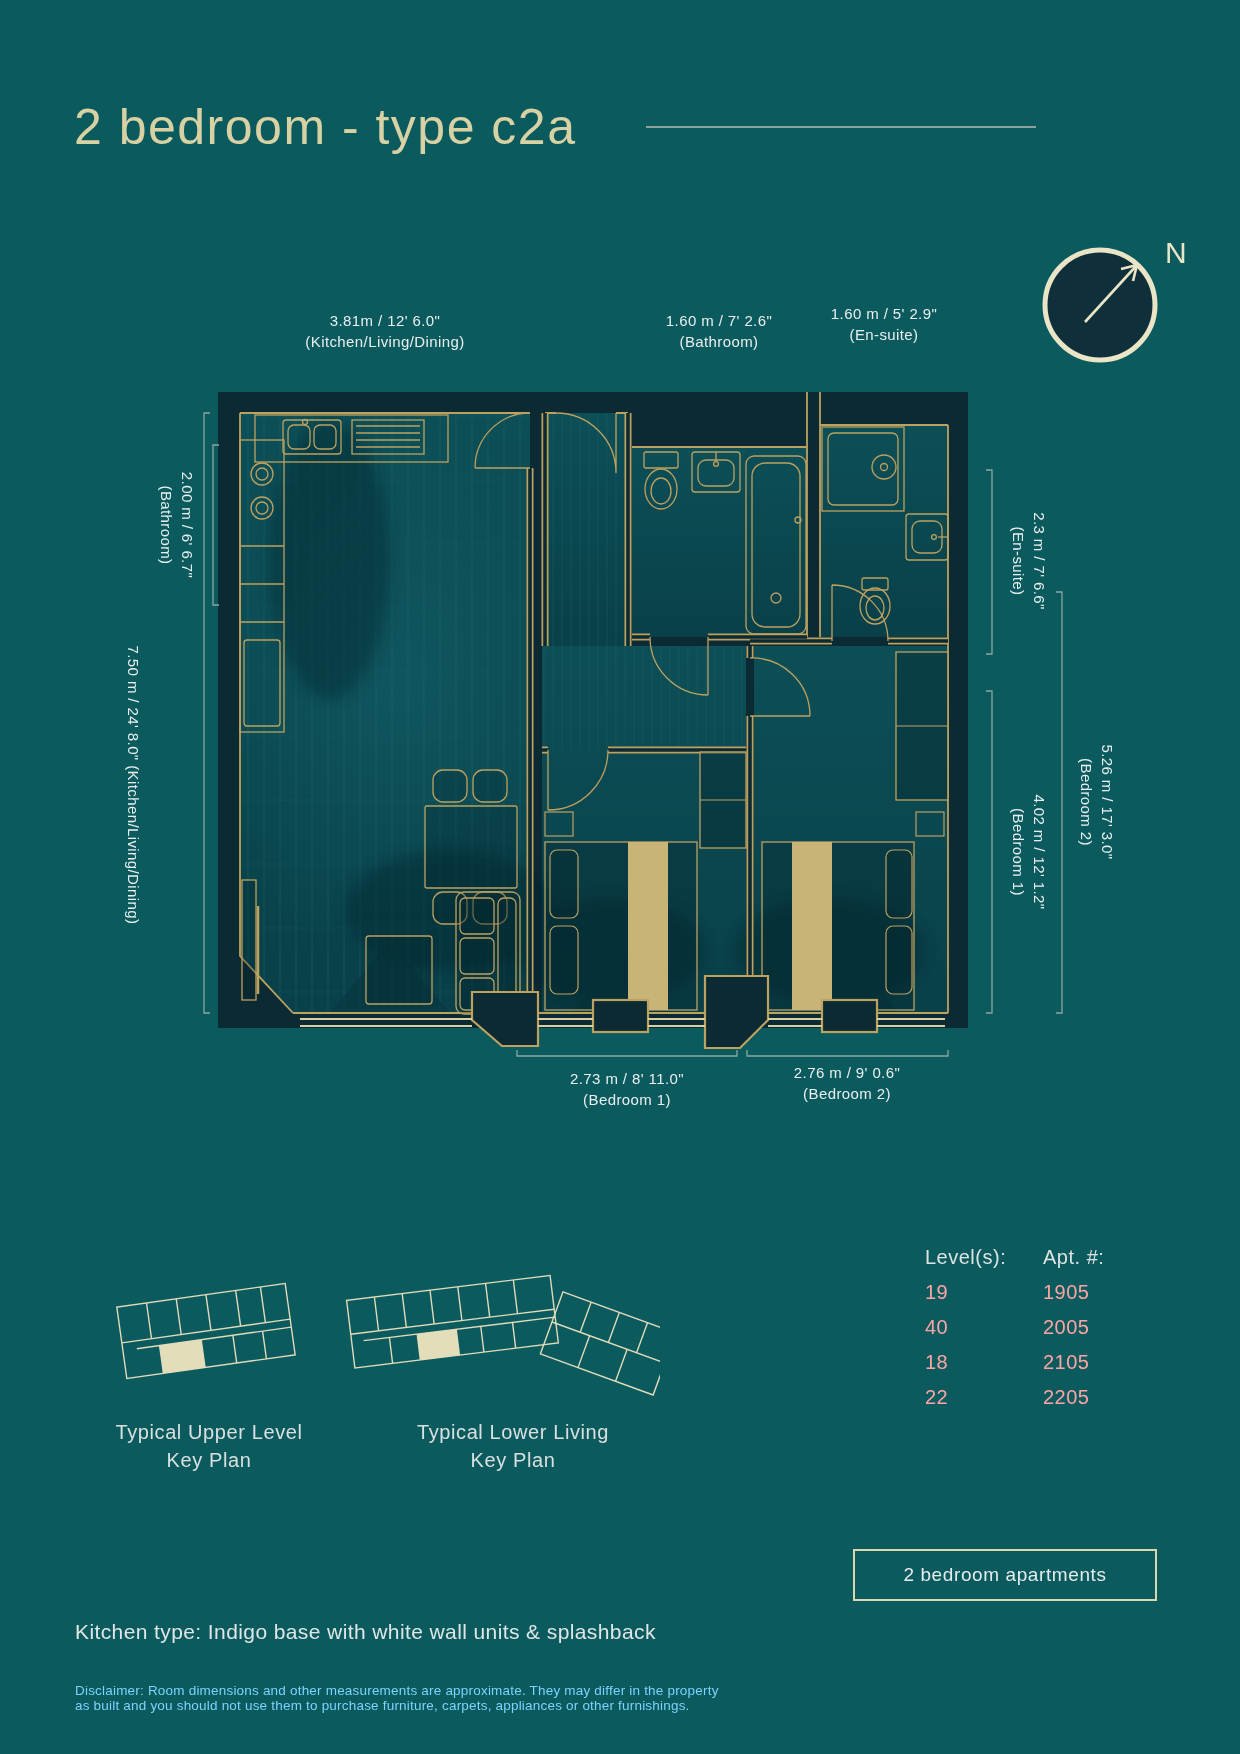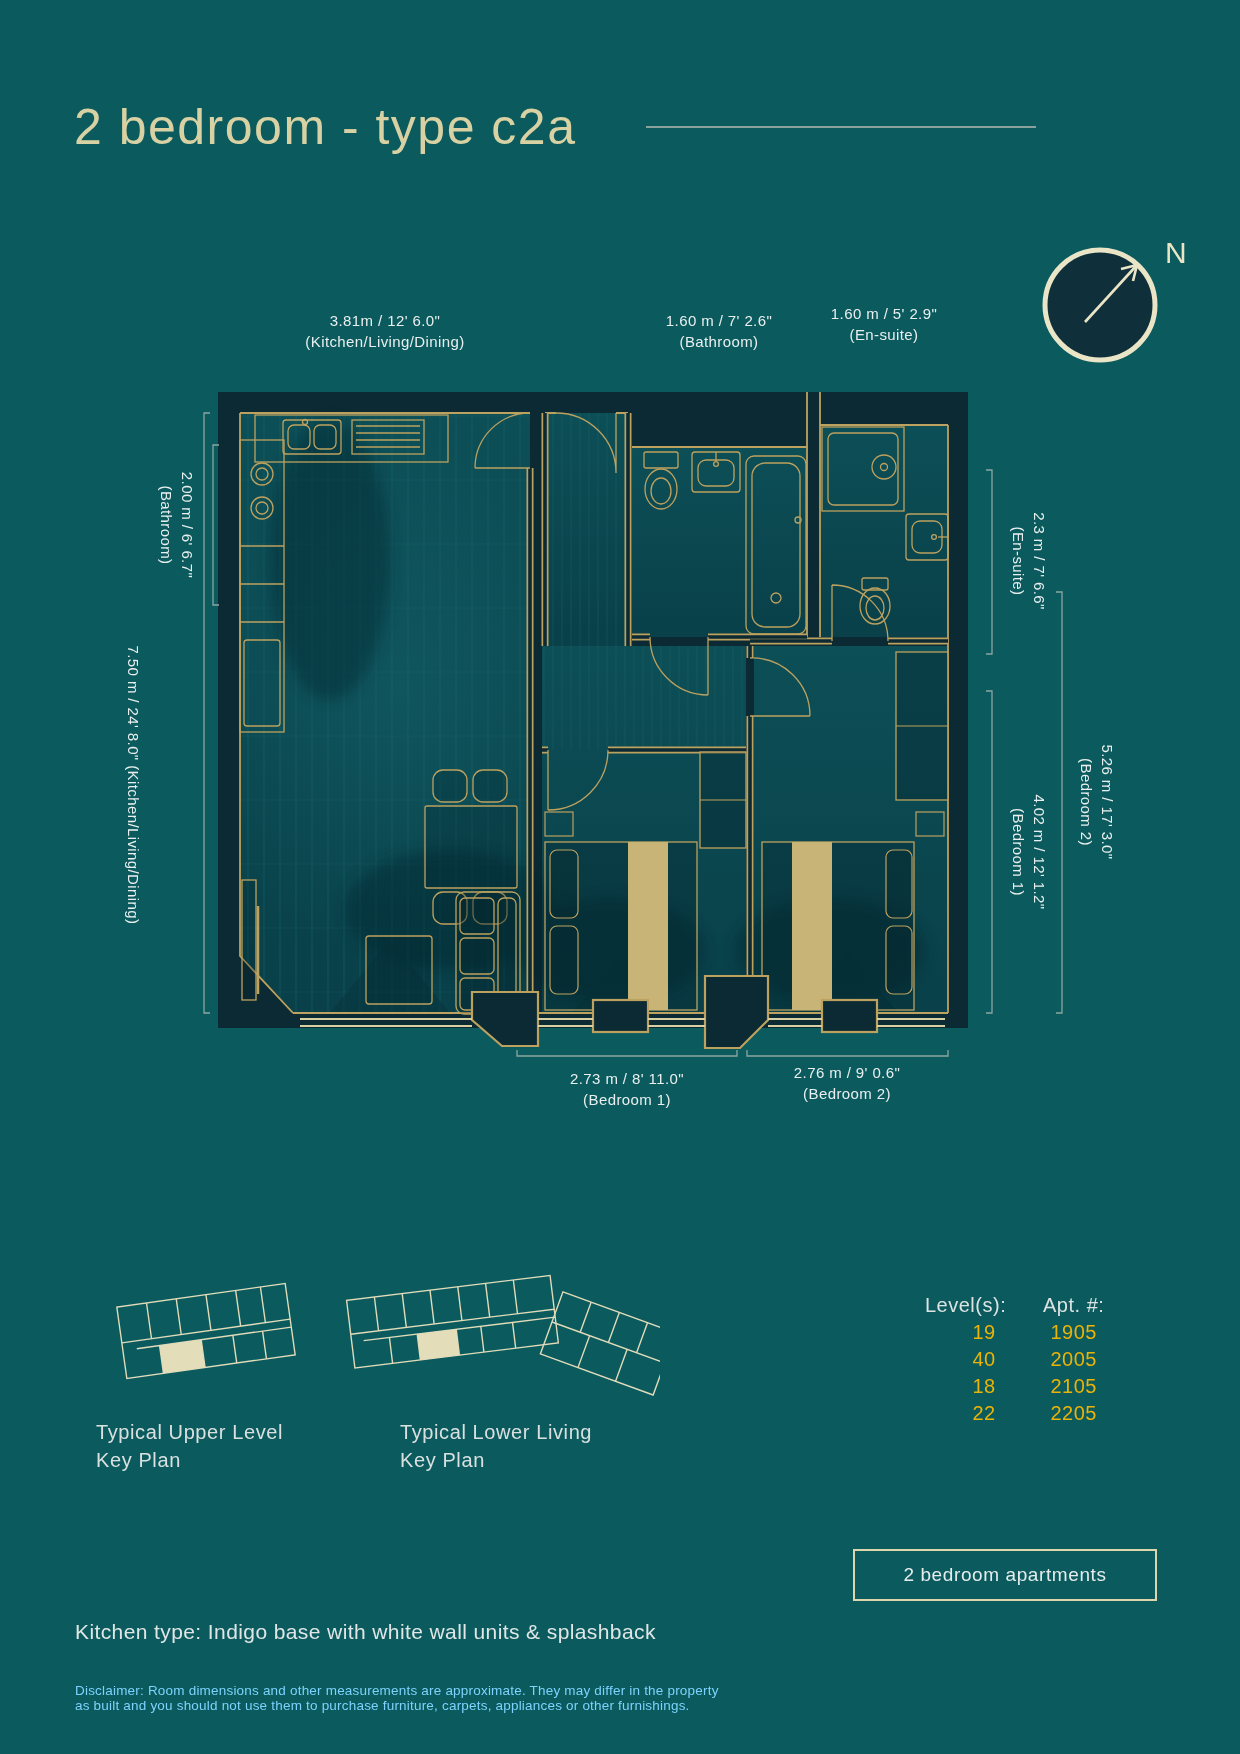--- a/index.html
+++ b/index.html
@@ -6,26 +6,26 @@
   #page{position:relative;width:1240px;height:1754px;background:#0a5a5e;overflow:hidden;
         font-family:Liberation Sans, sans-serif;}
   .abs{position:absolute;}
   
   #page-title{left:74px;top:98px;font-size:50px;font-weight:300;letter-spacing:1.5px;color:#d7d1a3;}
   #title-rule{left:646px;top:126px;width:390px;height:2px;background:#8ba29c;}
   
   .dimlabel{color:#e9efee;font-size:15px;line-height:21px;text-align:center;letter-spacing:.4px;font-weight:400;}
   .vlabel{color:#e9efee;font-size:15px;line-height:21px;text-align:center;letter-spacing:.4px;transform:rotate(90deg);}
   
-  .keylabel{color:#d9e0df;font-size:20px;line-height:28px;text-align:left;font-weight:300;letter-spacing:.6px;}
-  
-  #levels-table{left:925px;top:1294px;display:grid;grid-template-columns:118px auto;row-gap:4px;
+  .keylabel{color:#d9e0df;font-size:20px;line-height:28px;text-align:center;font-weight:300;letter-spacing:.6px;}
+  
+  #levels-table{left:925px;top:1246px;display:grid;grid-template-columns:118px auto;row-gap:12px;
                 font-size:20px;letter-spacing:.5px;}
   #levels-table .hdr{color:#dce3e2;font-weight:400;}
-  #levels-table .val{color:#eab308;font-weight:400;text-align:center;}
+  #levels-table .val{color:#fca5a5;font-weight:400;}
   
   #kitchen-note{left:75px;top:1620px;font-size:21px;color:#dfe6e5;font-weight:300;letter-spacing:.4px;}
   .disclaimer{left:75px;top:1683px;font-size:13.5px;color:#7dd3fc;font-weight:300;letter-spacing:.2px;}
   #apartments-button{left:853px;top:1549px;width:304px;height:52px;border:2px solid #ddd6ac;
     box-sizing:border-box;display:flex;align-items:center;justify-content:center;
     color:#e6ecec;font-size:19px;letter-spacing:.6px;background:transparent;cursor:pointer;}
 </style>
 </head>
 <body>
 

